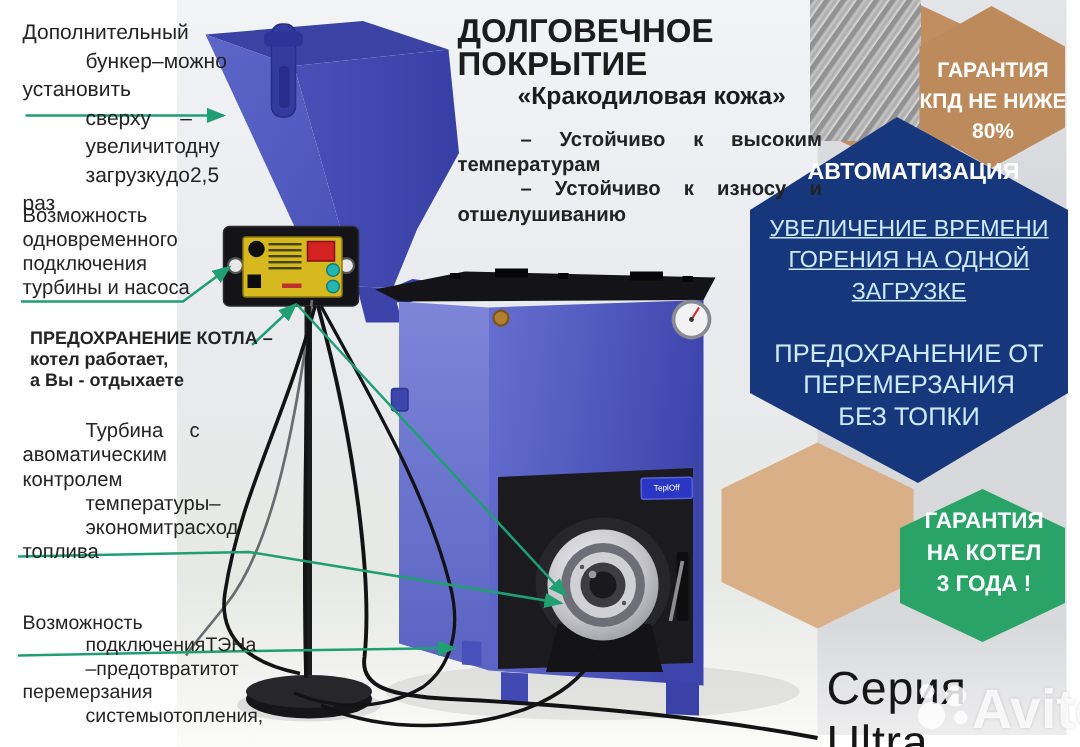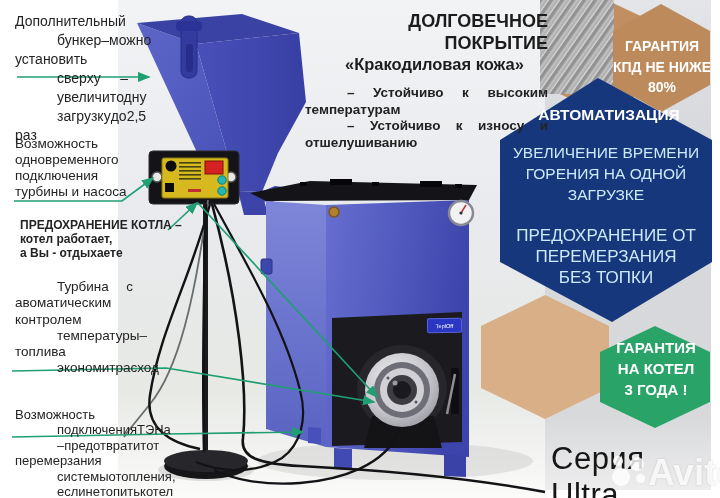--- a/index.html
+++ b/index.html
@@ -9,27 +9,27 @@
   .overlay{position:absolute;left:0;top:0;width:720px;height:498px;}
   .callout{position:absolute;color:#242424;}
   .tline{white-space:nowrap;}
   .tline.j{display:flex;justify-content:space-between;white-space:normal;margin-left:42px;}
   .c1{left:15px;top:12px;width:113px;font-size:14px;line-height:19px;}
   .c2{left:15px;top:136px;width:122px;font-size:13.5px;line-height:16px;}
   .c3{left:20px;top:219px;width:162px;font-size:12px;line-height:13.8px;font-weight:700;}
   .c4{left:15px;top:279px;width:118px;font-size:13.5px;line-height:16.3px;}
   .c5{left:15px;top:407px;width:126px;font-size:13px;line-height:15.4px;}
   .heading{position:absolute;left:305px;top:10px;width:243px;color:#1c1c1c;}
-  .heading .t{font-size:18px;font-weight:700;line-height:22px;text-align:right;}
+  .heading .t{font-size:22px;font-weight:700;line-height:22px;}
   .heading .s{font-size:16.5px;font-weight:700;line-height:21px;margin-left:40px;}
   .heading .b{margin-top:10px;font-size:13.5px;font-weight:700;line-height:16.5px;color:#222;}
   .badge-text{position:absolute;text-align:center;color:#ffffff;}
   .bt-eff{left:612px;top:36px;width:100px;font-size:14px;line-height:20.5px;font-weight:600;}
   .bt-auto{left:505px;top:106px;width:208px;font-size:15.5px;font-weight:600;}
-  .bt-burn{left:502px;top:142px;width:208px;font-size:15.5px;line-height:21px;color:#cdeaf8;}
+  .bt-burn{left:502px;top:142px;width:208px;font-size:15.5px;line-height:21px;color:#cdeaf8;text-decoration:underline;}
   .bt-freeze{left:502px;top:225px;width:208px;font-size:17px;line-height:21px;color:#cdeaf8;}
   .bt-warr{left:601px;top:337px;width:110px;font-size:15px;line-height:21px;font-weight:600;}
   .series{position:absolute;left:551px;top:441px;font-size:31px;color:#161616;letter-spacing:.5px;}
   .brand-label{position:absolute;left:427px;top:318px;width:33px;height:13px;background:#2a36c4;
                border:1px solid #5a64d8;border-radius:2px;color:#fff;font-size:5.5px;
                display:flex;align-items:center;justify-content:center;transform:rotate(-1deg);}
   .watermark{position:absolute;left:600px;top:450px;width:120px;height:48px;}
   .wm-text{position:absolute;left:48px;top:2px;font-size:37px;font-weight:700;
            color:rgba(255,255,255,.85);text-shadow:0 0 2px rgba(90,90,90,.25);}
   .wm-dot{position:absolute;border-radius:50%;background:rgba(255,255,255,.82);}
@@ -233,47 +233,41 @@
         <div class="tline j">
           <span>Турбина</span>
           <span>с</span>
         </div>
         <div class="tline">авоматическим</div>
         <div class="tline">контролем</div>
         <div class="tline j">
           <span>температуры</span>
           <span>–</span>
         </div>
-        <div class="tline">топлива</div>
         <div class="tline j">
           <span>экономит</span>
           <span>расход</span>
         </div>
+        <div class="tline">топлива</div>
       </div>
   <div class="callout c5">
         <div class="tline">Возможность</div>
         <div class="tline j">
           <span>подключения</span>
           <span>ТЭНа</span>
         </div>
         <div class="tline j">
           <span>–</span>
           <span>предотвратит</span>
           <span>от</span>
         </div>
         <div class="tline">перемерзания</div>
         <div class="tline j">
           <span>системы</span>
           <span>отопления,</span>
-        </div>
-        <div class="tline j">
-          <span>если</span>
-          <span>не</span>
-          <span>топить</span>
-          <span>котел</span>
         </div>
       </div>
 
   <div class="heading">
     <div class="t">ДОЛГОВЕЧНОЕ ПОКРЫТИЕ</div>
     <div class="s">«Кракодиловая кожа»</div>
     <div class="b">
           <div class="tline j">
             <span>–</span>
             <span>Устойчиво</span>

